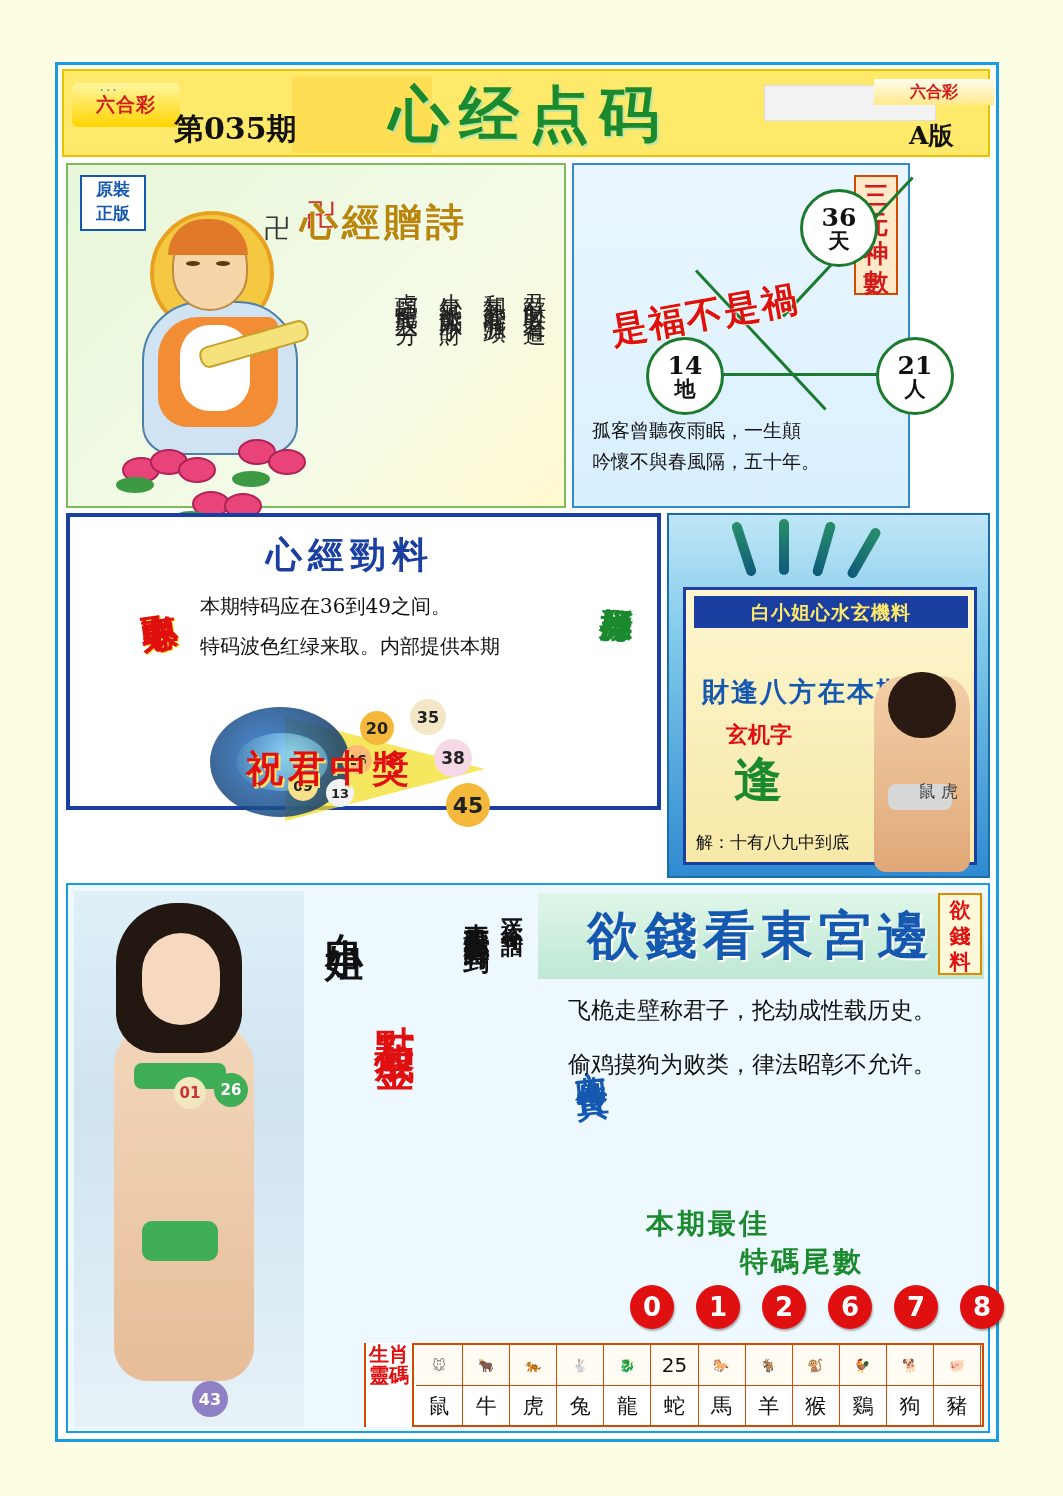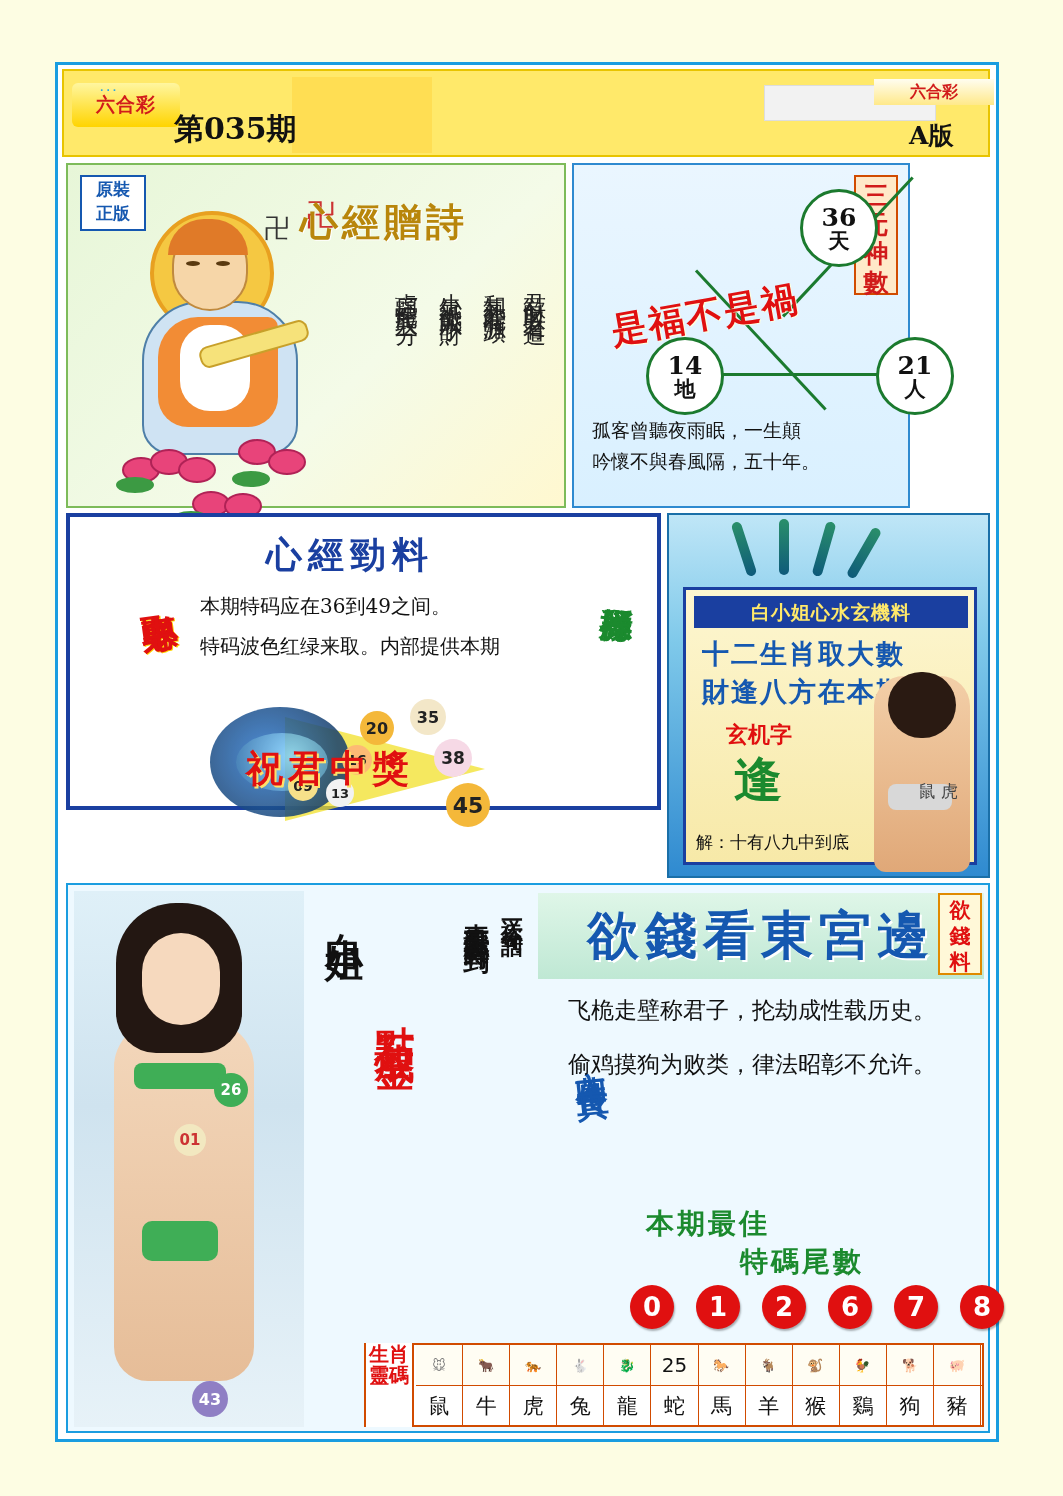--- a/index.html
+++ b/index.html
@@ -234,20 +234,23 @@
 
 <div class="page">
 
   <div class="header">
     <div class="logo-badge">
       <span class="dots">···</span>
       <span>六合彩</span>
     </div>
     <div class="title-wash"></div>
     <div class="issue">第035期</div>
+    <div class="main-title">
+      <span>心经点码</span>
+    </div>
     <div class="title-wash2"></div>
     <div class="brand-small">六合彩</div>
     <div class="edition">A版</div>
   </div>
 
   <div class="sec-sutra">
     <div class="orig-badge">
       <div>原裝</div>
       <div>正版</div>
     </div>
@@ -350,41 +353,40 @@
   <div class="sec-bai">
     <div class="peacock">
       <div class="pf" style="left:60px;top:2px;transform:rotate(-18deg);"></div>
       <div class="pf" style="left:100px;top:0px;"></div>
       <div class="pf" style="left:140px;top:2px;transform:rotate(16deg);"></div>
       <div class="pf" style="left:180px;top:6px;transform:rotate(30deg);"></div>
     </div>
 
     <div class="bai-inner">
       <div class="bai-ribbon">白小姐心水玄機料</div>
-      <div class="bai-l1">十二生肖取大數</div>
       <div class="bai-l2">財逢八方在本期</div>
       <div class="bai-xj">玄机字</div>
       <div class="bai-big">逢</div>
       <div class="bai-girl">
         <div class="hairg"></div>
         <div class="swim"></div>
       </div>
       <div class="bai-zodiac">鼠 虎</div>
       <div class="bai-solve">解：十有八九中到底</div>
     </div>
   </div>
 
   <div class="sec-bottom">
     <div class="girl-photo">
       <div class="gp-body"></div>
       <div class="gp-hair"></div>
       <div class="gp-face"></div>
       <div class="gp-bikini"></div>
       <div class="gp-bikini2"></div>
-      <div class="ball" style="left:100px;top:186px;width:32px;height:32px;background:#f2e8c0;font-size:15px;color:#c33;margin-top:47px;">
+      <div class="ball" style="left:100px;top:186px;width:32px;height:32px;background:#f2e8c0;font-size:15px;color:#c33;">
           <span>01</span>
         </div>
       <div class="ball" style="left:140px;top:182px;width:34px;height:34px;background:#3fae56;font-size:15px;color:#fff;">
           <span>26</span>
         </div>
       <div class="ball" style="left:118px;top:490px;width:36px;height:36px;background:#8f7fc4;font-size:16px;color:#fff;">
           <span>43</span>
         </div>
     </div>
 

